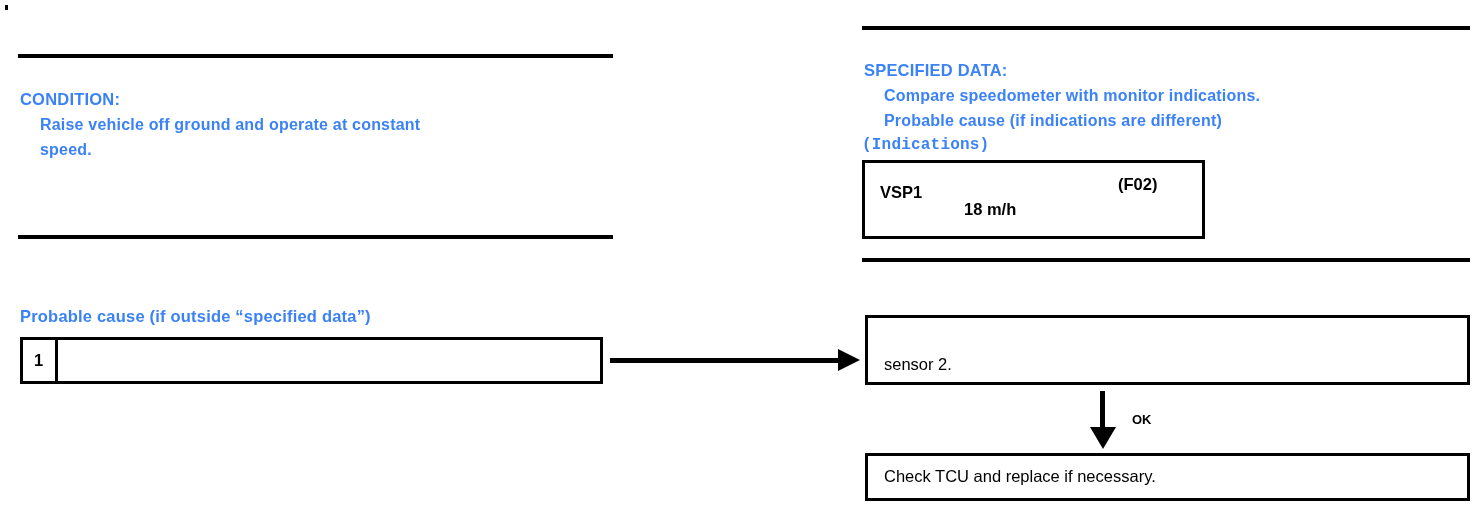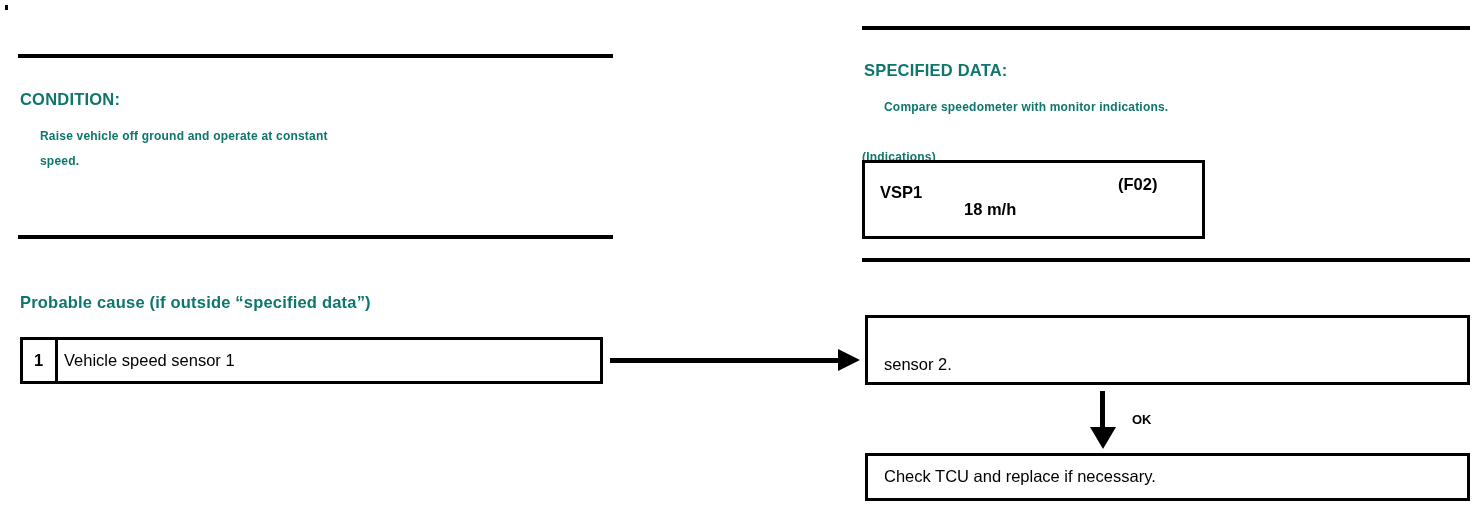--- a/index.html
+++ b/index.html
@@ -27,34 +27,33 @@
 
   .rule {
     position: absolute;
     background: #000000;
     height: 4px;
   }
 
   .txt {
     position: absolute;
     font-weight: bold;
-    color: #0f766e;
+    color: #3b82f6;
     letter-spacing: 0.2px;
     white-space: pre;
   }
 
   
   .heading {
     font-size: 16.5px;
     line-height: 25px;
   }
   .body-line {
-    font-size: 12px;
+    font-size: 16px;
     line-height: 25px;
-    margin-top: 12px;
   }
 
   
   .box {
     position: absolute;
     border: 3px solid #000000;
     background: #ffffff;
     box-sizing: border-box;
   }
   .box-text {
@@ -118,38 +117,38 @@
   <div class="rule" style="left:18px; top:54px; width:595px;"></div>
 
   <div class="txt heading" style="left:20px; top:87px;">CONDITION:</div>
 
   <div class="txt body-line" style="left:40px; top:112px;">Raise vehicle off ground and operate at constant</div>
 
   <div class="txt body-line" style="left:40px; top:137px;">speed.</div>
 
   <div class="rule" style="left:18px; top:235px; width:595px;"></div>
 
-  <div class="txt heading" style="left:20px; top:290px;">Probable cause (if outside “specified data”)</div>
+  <div class="txt heading" style="left:20px; top:304px;">Probable cause (if outside “specified data”)</div>
 
   <div class="box" style="left:20px; top:337px; width:583px; height:47px;"></div>
   <div class="cell-div" style="left:55px; top:337px; height:47px;"></div>
   <div class="box-text" style="left:34px; top:348px;">1</div>
-  <div class="box-text" style="left:64px; top:348px; font-weight:normal;">Vehicle speed sensor 1</div>
 
   <div class="arrow-h-line" style="left:610px; top:358px; width:232px;"></div>
   <div class="arrow-h-head" style="left:838px; top:349px;"></div>
 
   <div class="rule" style="left:862px; top:26px; width:608px;"></div>
 
   <div class="txt heading" style="left:864px; top:58px;">SPECIFIED DATA:</div>
 
   <div class="txt body-line" style="left:884px; top:83px;">Compare speedometer with monitor indications.</div>
 
+  <div class="txt body-line" style="left:884px; top:108px;">Probable cause (if indications are different)</div>
 
-  <div class="txt body-line" style="left:862px; top:133px;">(Indications)</div>
+  <div class="txt body-line" style="left:862px; top:133px;font-family:Liberation Mono, monospace;">(Indications)</div>
 
   <div class="box" style="left:862px; top:160px; width:343px; height:79px;"></div>
   <div class="box-text" style="left:880px; top:172px;margin-top:8px;">VSP1</div>
   <div class="box-text" style="left:1118px; top:172px;">(F02)</div>
   <div class="box-text" style="left:964px; top:197px;">18 m/h</div>
 
   <div class="rule" style="left:862px; top:258px; width:608px;"></div>
 
   <div class="box" style="left:865px; top:315px; width:605px; height:70px;"></div>
   <div class="box-text" style="left:884px; top:352px; font-weight:normal;">sensor 2.</div>

